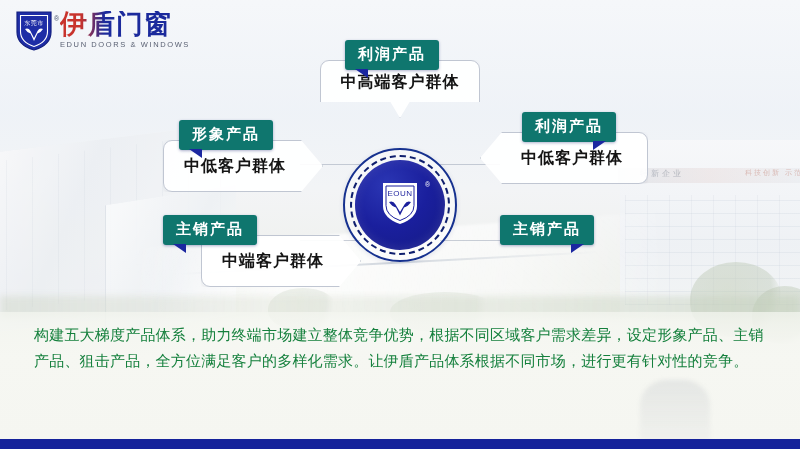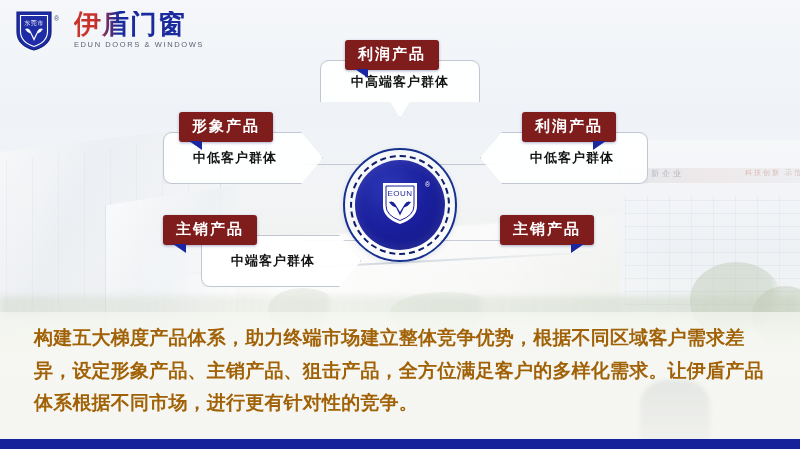--- a/index.html
+++ b/index.html
@@ -105,21 +105,21 @@
     background:linear-gradient(180deg,rgba(205,208,210,.40),rgba(220,222,222,.18));
     border-radius:26px 26px 4px 4px;
     filter:blur(2px);
   }
   .bottom-bar{
     position:absolute;left:0;bottom:0;width:800px;height:10px;
     background:#15229a;
   }
 
   
-  .logo{position:absolute;left:14px;top:8px;display:flex;align-items:center;gap:20px;}
+  .logo{position:absolute;left:14px;top:8px;display:flex;align-items:center;gap:6px;}
   .logo-shield{width:40px;height:44px;position:relative;flex:0 0 auto;}
   .logo-wordmark{display:flex;flex-direction:column;line-height:1;}
   .logo-cn{
     font-size:27px;font-weight:bold;letter-spacing:1px;
     background:linear-gradient(90deg,#c8332c 0%,#c8332c 16%,#1b2a9c 34%,#1b2a9c 100%);
     -webkit-background-clip:text;background-clip:text;color:transparent;
     white-space:nowrap;
   }
   .logo-en{
     font-size:7.5px;letter-spacing:1.6px;color:#5a6173;margin-top:3px;white-space:nowrap;
@@ -144,40 +144,40 @@
     background:radial-gradient(circle at 35% 28%,#2b36b4 0%,#1a1f9d 48%,#141a84 100%);
     box-shadow:inset 0 0 12px rgba(255,255,255,.12);
   }
   .emb-shield{position:absolute;left:38px;top:32px;width:38px;height:46px;text-align:right;}
   .emb-reg{position:absolute;left:82px;top:33px;color:#fff;font-size:7px;}
 
   
   .callout{position:absolute;}
   .tab{
     position:relative;display:inline-block;
-    background:#7f1d1d;color:#fff;
+    background:#0f766e;color:#fff;
     font-size:15px;font-weight:bold;letter-spacing:2px;
     padding:5px 13px 6px;border-radius:3px;
     white-space:nowrap;z-index:3;
     box-shadow:0 1px 3px rgba(20,30,110,.35);
   }
   .tab::after{
     content:"";position:absolute;width:0;height:0;bottom:-8px;
     border-style:solid;
   }
   .tab.tail-left::after{
     left:10px;border-width:9px 0 0 13px;border-color:#1b27a0 transparent transparent transparent;
   }
   .tab.tail-right::after{
     right:10px;border-width:9px 13px 0 0;border-color:#1b27a0 transparent transparent transparent;
   }
   .card{
     position:relative;background:rgba(255,255,255,.93);
     border:1px solid #c0c6d2;
-    color:#141414;font-size:13px;font-weight:bold;letter-spacing:1px;
+    color:#141414;font-size:16px;font-weight:bold;letter-spacing:1px;
     display:flex;align-items:center;justify-content:center;
     box-sizing:border-box;
     box-shadow:0 1px 4px rgba(60,72,100,.10);
   }
   
   .card.point-right{
     border-radius:9px 0 0 9px;
     clip-path:polygon(0% 0%, calc(100% - 22px) 0%, 100% 50%, calc(100% - 22px) 100%, 0% 100%);
     border-radius:9px;
     padding-right:16px;
@@ -191,21 +191,21 @@
     clip-path:polygon(0% 0%, 100% 0%, 100% calc(100% - 16px), 56% calc(100% - 16px), 50% 100%, 44% calc(100% - 16px), 0% calc(100% - 16px));
     border-radius:9px;
     padding-bottom:14px;
   }
 
   
   #co-profit{left:320px;top:40px;width:160px;}
   #co-profit .tab{margin-left:25px;}
   #co-profit .card{width:160px;height:58px;margin-top:-10px;}
 
-  #co-image{left:163px;top:112px;width:160px;}
+  #co-image{left:163px;top:120px;width:160px;}
   #co-image .tab{margin-left:16px;}
   #co-image .card{width:160px;height:52px;margin-top:-10px;}
 
   #co-main{left:163px;top:215px;width:160px;}
   #co-main .tab{}
   #co-main .card{width:160px;height:52px;margin-top:-10px;margin-left:38px;}
 
   #co-snipe{left:480px;top:112px;width:168px;}
   #co-snipe .tab{margin-left:42px;}
   #co-snipe .card{width:168px;height:52px;margin-top:-10px;}
@@ -213,22 +213,22 @@
   #co-econ{left:470px;top:215px;width:178px;}
   #co-econ .tab{margin-left:30px;}
   #co-econ .card{width:178px;height:52px;margin-top:-10px;}
 
   
   .conn{position:absolute;background:rgba(150,160,178,.5);height:1px;z-index:0;}
 
   
   .para{
     position:absolute;left:34px;top:322px;width:740px;
-    font-size:19px;font-weight:bold;line-height:1.72;
-    color:#a16207;letter-spacing:.2px;
+    font-size:15px;font-weight:normal;line-height:1.72;
+    color:#15803d;letter-spacing:.2px;
     text-align:left;
   }
 </style>
 </head>
 <body>
 
 <div id="stage">
 
   <div class="bg-base"></div>
   <div class="bg-sky"></div>

